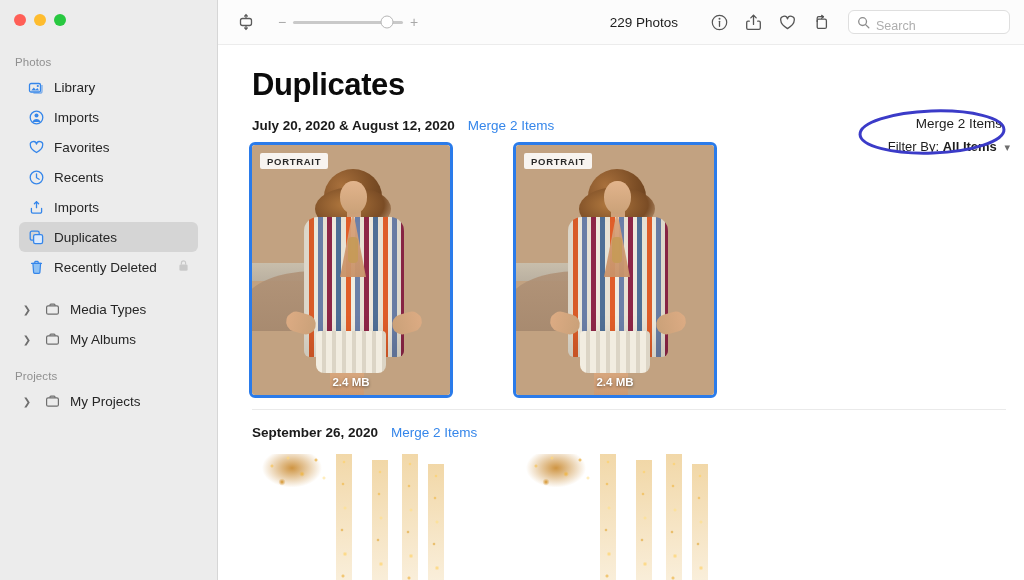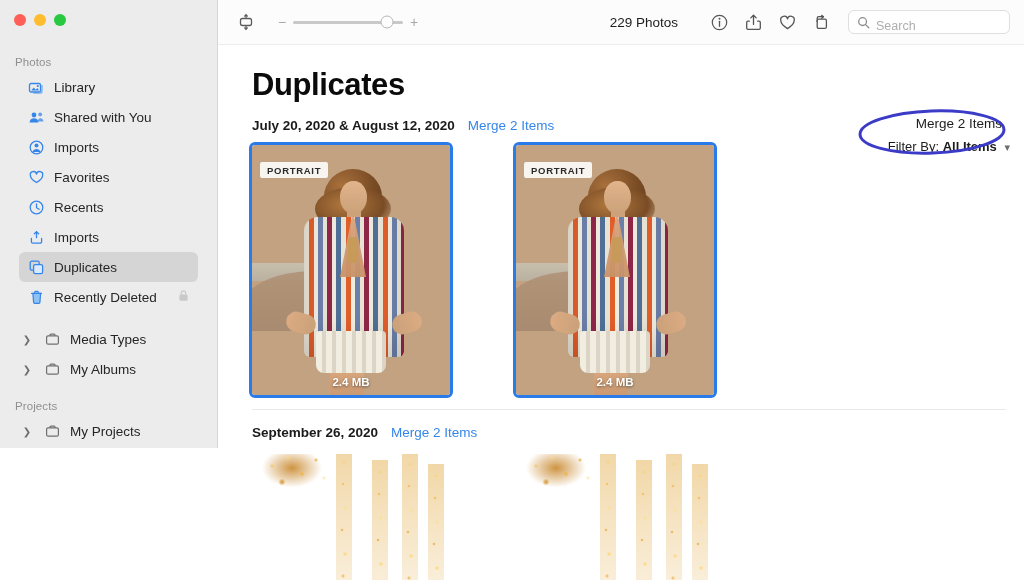--- a/index.html
+++ b/index.html
@@ -6,21 +6,21 @@
   html,body { width:1024px; height:580px; overflow:hidden; }
   body {
     font-family:"Liberation Sans", sans-serif;
     background:#ffffff;
     -webkit-font-smoothing:antialiased;
   }
   .window { position:relative; width:1024px; height:580px; display:flex; overflow:hidden; }
 
   
   .sidebar {
-    width:218px; height:448px; flex:0 0 218px;
+    width:218px; height:580px; flex:0 0 218px;
     background:#ececec;
     border-right:1px solid #d6d6d6;
     position:relative;
     padding-top:0;
   }
   .traffic { position:absolute; top:14px; left:14px; display:flex; gap:8px; }
   .light { width:12px; height:12px; border-radius:50%; }
   .light.red{background:#ff5f57;} .light.yellow{background:#febc2e;} .light.green{background:#28c840;}
 
   .sb-scroll { padding-top:52px; }
@@ -96,21 +96,21 @@
   .annot { position:absolute; right:-2px; top:-8px; pointer-events:none; }
 
   .grid { display:flex; gap:66px; margin-top:10px; }
   .thumb-wrap { position:relative; }
   .thumb {
     width:198px; height:250px; border-radius:3px; overflow:hidden; position:relative;
   }
   .thumb.selected { outline:3px solid #2a7bea; outline-offset:0px; box-shadow:0 0 0 2px #fff inset; }
   .thumb .photo { position:absolute; inset:0; }
   .badge {
-    position:absolute; top:17px; left:8px; z-index:4;
+    position:absolute; top:8px; left:8px; z-index:4;
     background:rgba(255,255,255,.88); color:#2a2a2a;
     font-size:9.5px; font-weight:bold; letter-spacing:.7px;
     padding:3px 7px 2px; border-radius:2px;
   }
   .size {
     position:absolute; bottom:7px; left:0; right:0; z-index:4; text-align:center;
     color:#fff; font-size:11.5px; font-weight:bold;
     text-shadow:0 1px 3px rgba(0,0,0,.5);
   }
   .divider { height:1px; background:#eaeaea; margin:14px 18px 0 0; }
@@ -215,31 +215,20 @@
               <rect x="1.5" y="4.5" width="11" height="8.5" rx="1.6" fill="none" stroke="#3586ea" stroke-width="1.3"></rect>
               <path d="M3.2 11.6l2.6-3 1.9 2.1 1.6-1.6 1.8 2.5z" fill="#3586ea"></path>
               <circle cx="9.8" cy="7" r="1.1" fill="#3586ea"></circle>
               <path d="M14 6v6.2a2 2 0 0 1-2 2H5.4" fill="none" stroke="#3586ea" stroke-width="1.3" opacity=".6"></path>
             </svg>
           </span>
         <span class="lbl">Library</span>
       </div>
 
 
-      <div class="sb-item">
-        <span class="ico">
-            <svg width="17" height="17" viewBox="0 0 17 17">
-              <circle cx="6" cy="6" r="2.4" fill="#3586ea"></circle>
-              <path d="M1.6 13.4c0-2.6 2-4.2 4.4-4.2s4.4 1.6 4.4 4.2z" fill="#3586ea"></path>
-              <circle cx="12.2" cy="5.4" r="1.9" fill="#3586ea" opacity=".75"></circle>
-              <path d="M9.6 12.6c0-2.1 1.3-3.4 2.9-3.4 1.5 0 2.9 1.3 2.9 3.4z" fill="#3586ea" opacity=".75"></path>
-            </svg>
-          </span>
-        <span class="lbl">Shared with You</span>
-      </div>
 
       <div class="sb-item">
         <span class="ico">
             <svg width="17" height="17" viewBox="0 0 17 17">
               <circle cx="8.5" cy="8.5" r="6.3" fill="none" stroke="#3586ea" stroke-width="1.3"></circle>
               <circle cx="8.5" cy="6.6" r="2" fill="#3586ea"></circle>
               <path d="M4.6 13c.4-2 1.9-3.1 3.9-3.1s3.5 1.1 3.9 3.1z" fill="#3586ea"></path>
             </svg>
           </span>
         <span class="lbl">Imports</span>

